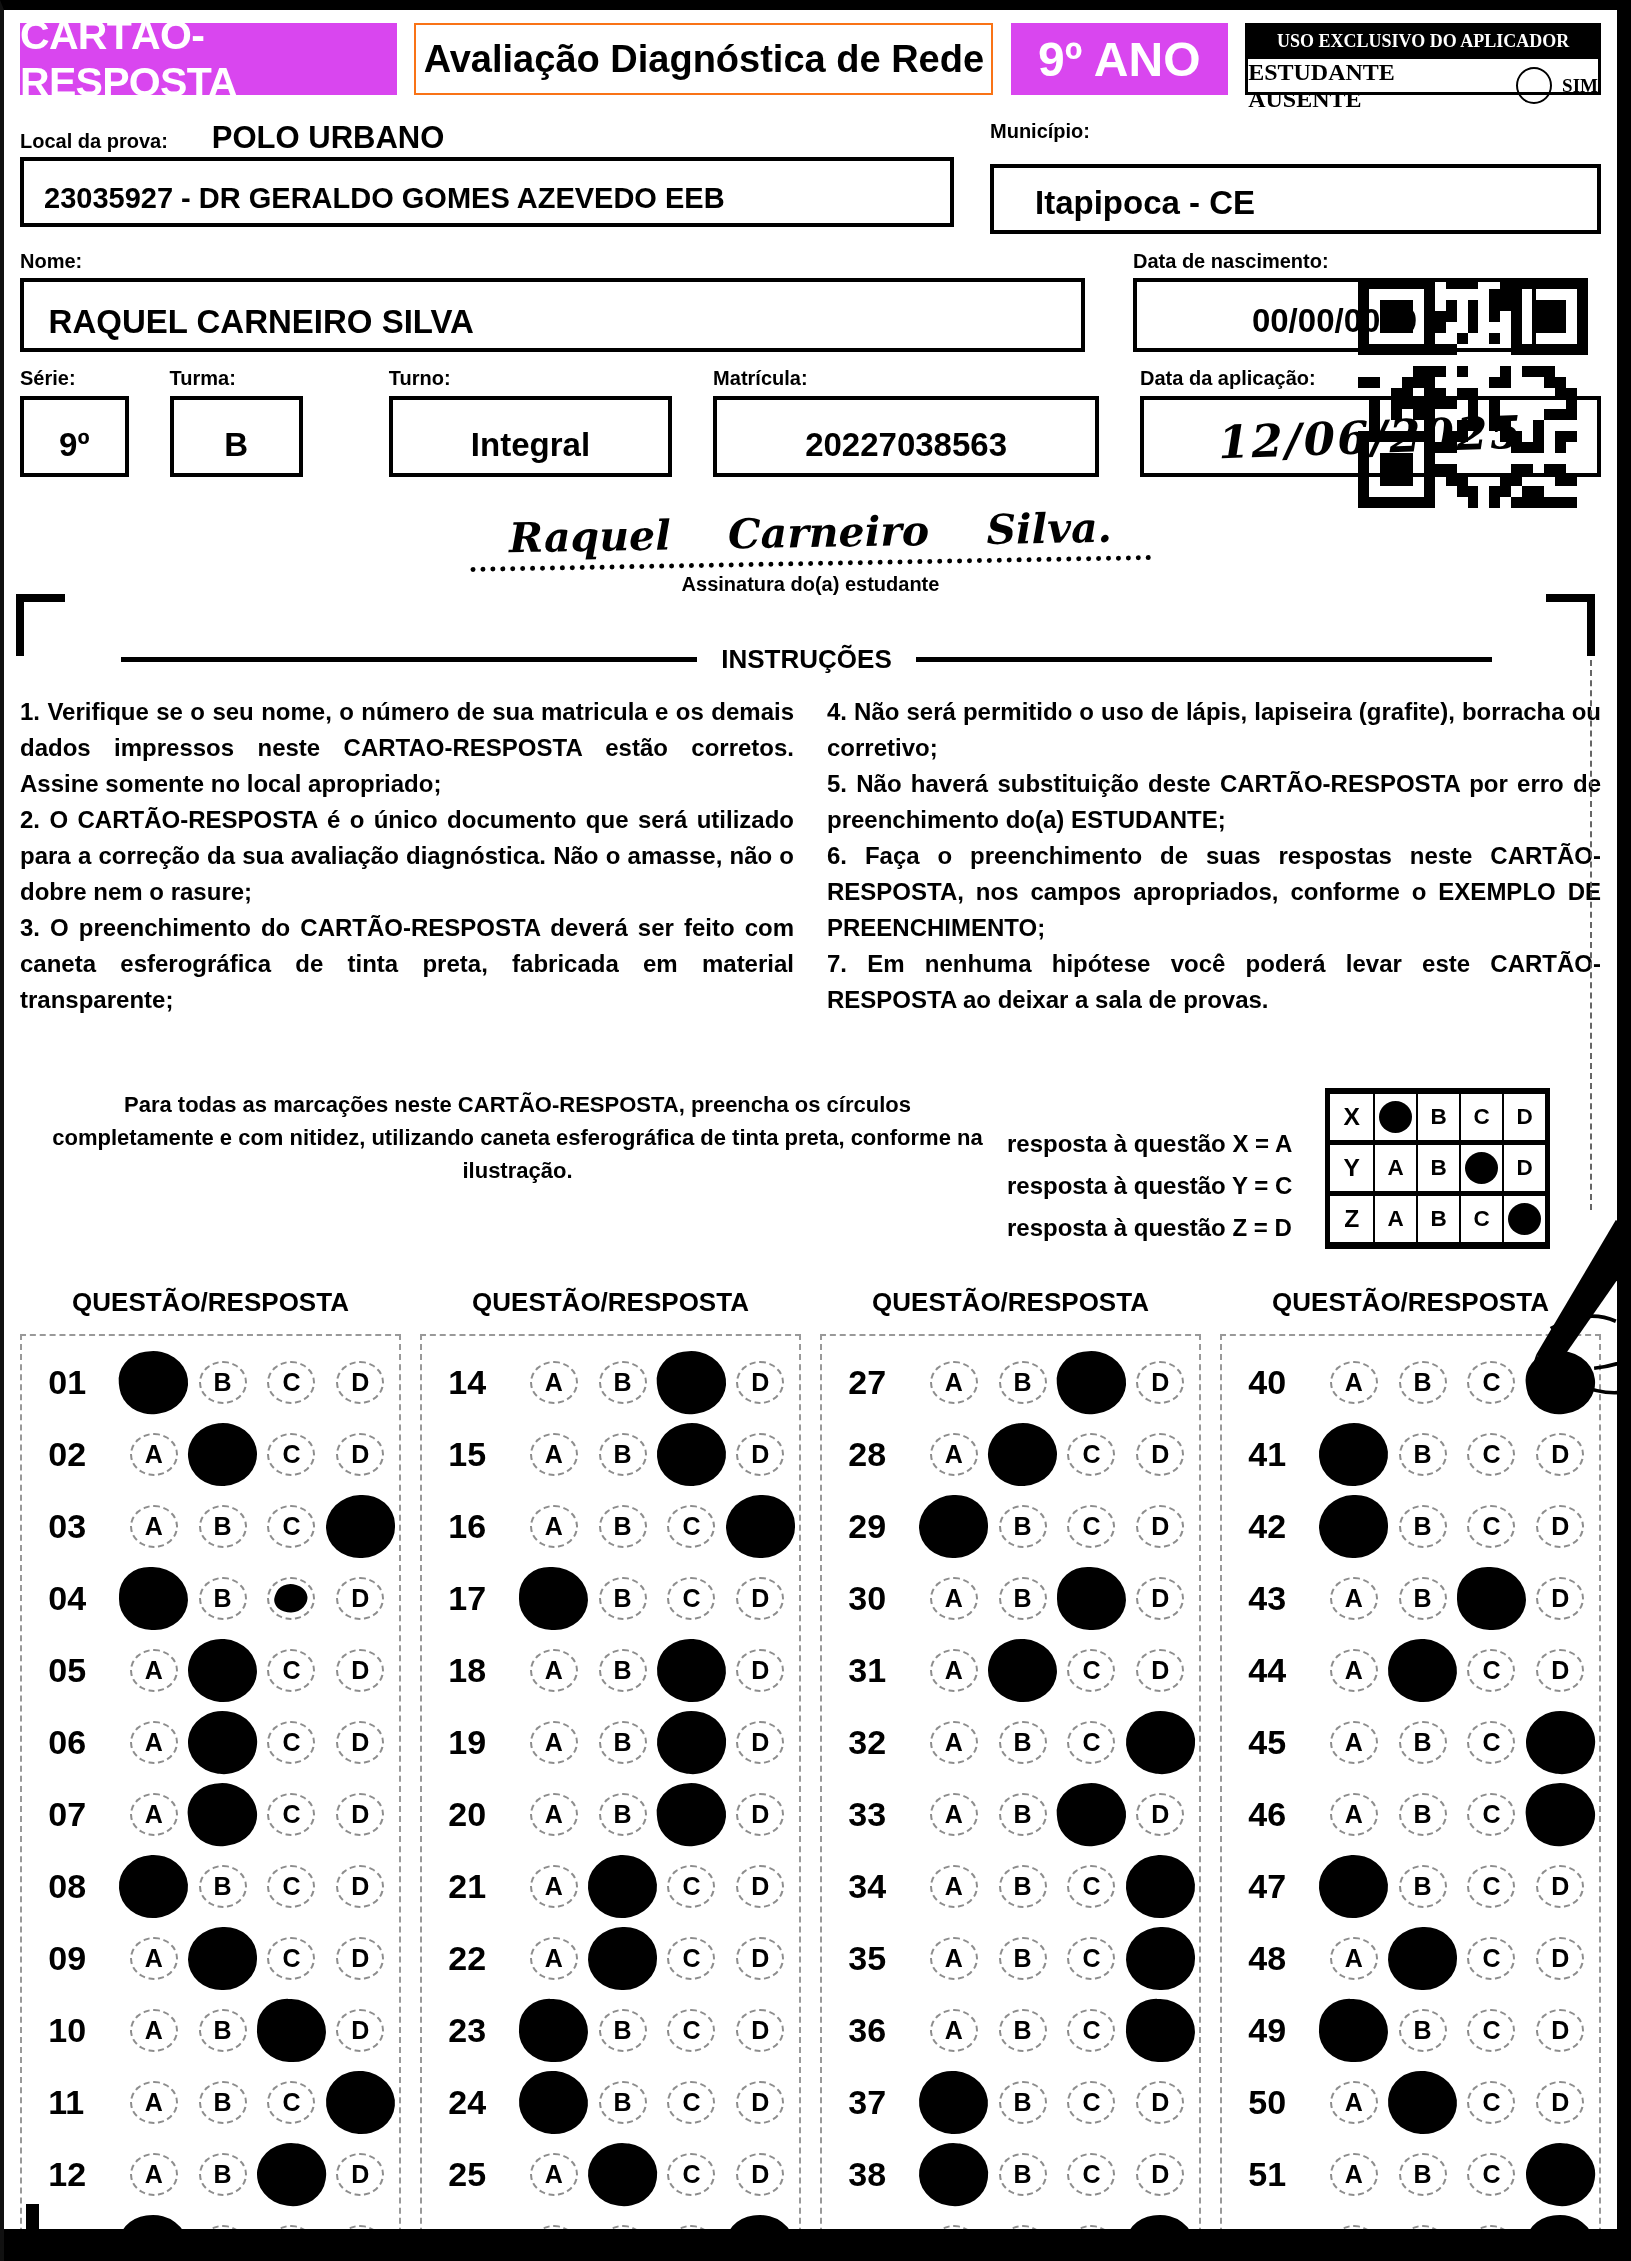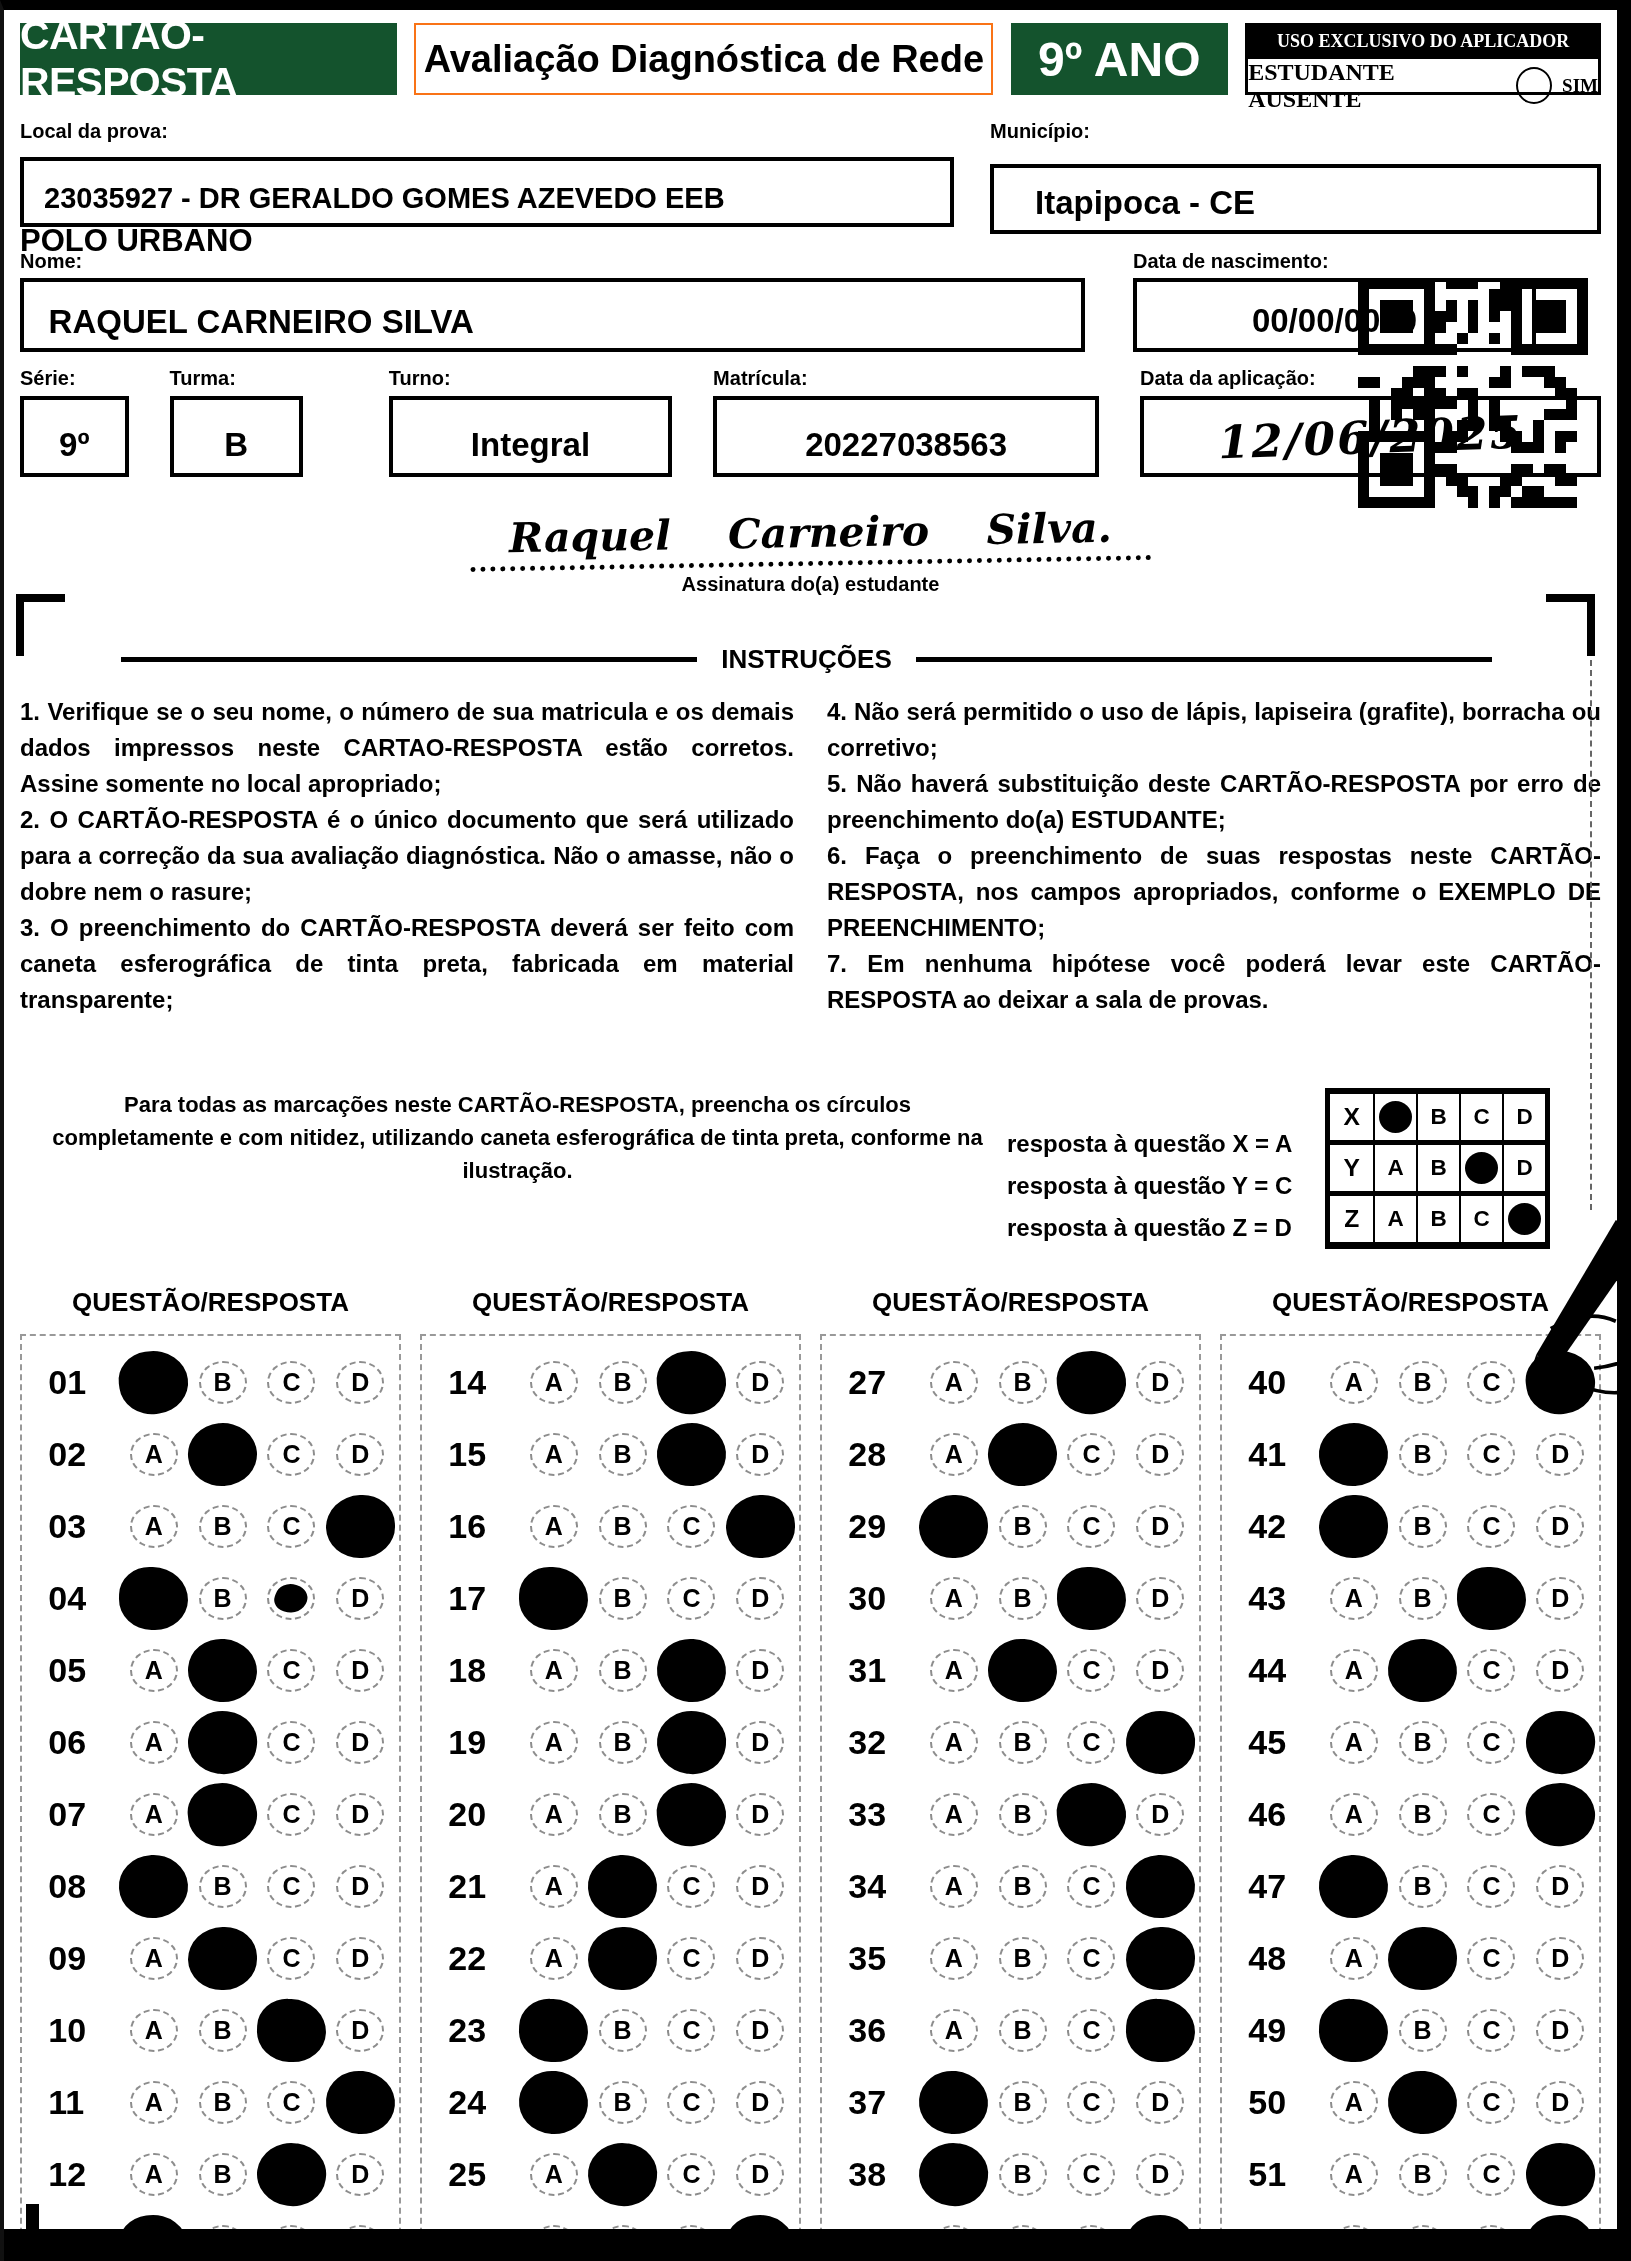--- a/index.html
+++ b/index.html
@@ -6,39 +6,39 @@
   .page{
     position:relative; width:1631px; height:2261px; background:#fff;
     font-family:"Liberation Sans",sans-serif; color:#000; overflow:hidden;
     border-top:10px solid #000; border-right:14.5px solid #000; border-left:4.3px solid #111;
     box-sizing:border-box;
   }
   .inner{position:relative; padding:0 16px;}
 
   
   .header-row{display:flex; gap:17.4px; margin-top:13px; height:72px; align-items:stretch;}
-  .black-box{background:#14532d; color:#fff; display:flex; align-items:center; justify-content:center; font-weight:bold;}
+  .black-box{background:#d946ef; color:#fff; display:flex; align-items:center; justify-content:center; font-weight:bold;}
   .card-title{width:377px; font-size:41px; letter-spacing:-0.7px;}
   .exam-box{border:2px solid #f97316; width:579px; display:flex; align-items:center; justify-content:center;
             font-size:38px; font-weight:bold; box-sizing:border-box;}
   .grade-box{width:217px; font-size:48px;}
   .aplicador-box{flex:1; border:3.6px solid #000; display:flex; flex-direction:column; box-sizing:border-box;font-family:Liberation Serif, serif;}
   .aplicador-title{background:#000; color:#fff; text-align:center; font-size:18px; font-weight:bold; padding:5px 0 6.5px;}
   .absent-row{flex:1; display:flex; align-items:center; justify-content:center; gap:10px; font-weight:bold;}
   .absent-label{font-size:24px;}
   .absent-circle{width:33px; height:33px; border:2.9px solid #000; border-radius:50%;}
   .absent-sim{font-size:19px;}
 
   
   .lbl{font-size:20px; font-weight:bold;}
   .fbox{border:4.3px solid #000; box-sizing:border-box; font-weight:bold; display:flex; align-items:flex-end;}
   .row2{display:flex; margin-top:24.6px;}
   .row2 .leftcol{width:934px;}
   .row2 .rightcol{margin-left:36px; flex:1;}
-  .local-line{display:flex; align-items:baseline; gap:80px; height:32px;flex-direction:column;}
+  .local-line{display:flex; align-items:baseline; gap:44px; height:32px;}
   .local-value{font-size:31px; font-weight:bold;}
   .school-box{height:70px; margin-top:5.8px; padding:0 20px 8.7px; font-size:29px;}
   .municipio-box{height:70px; margin-top:12px; padding:0 41px 7.2px; font-size:33px;}
 
   .row3{display:flex; margin-top:16px;}
   .row3 .leftcol{width:1065px;}
   .row3 .rightcol{margin-left:32px; width:403px;padding-left:16px;}
   .nome-box{height:74px; margin-top:5.8px; padding:0 24.6px 7.2px; font-size:33px;}
   .nasc-box{height:74px; margin-top:5.8px; padding:0 0 8.7px; font-size:33px; justify-content:center;}
 

